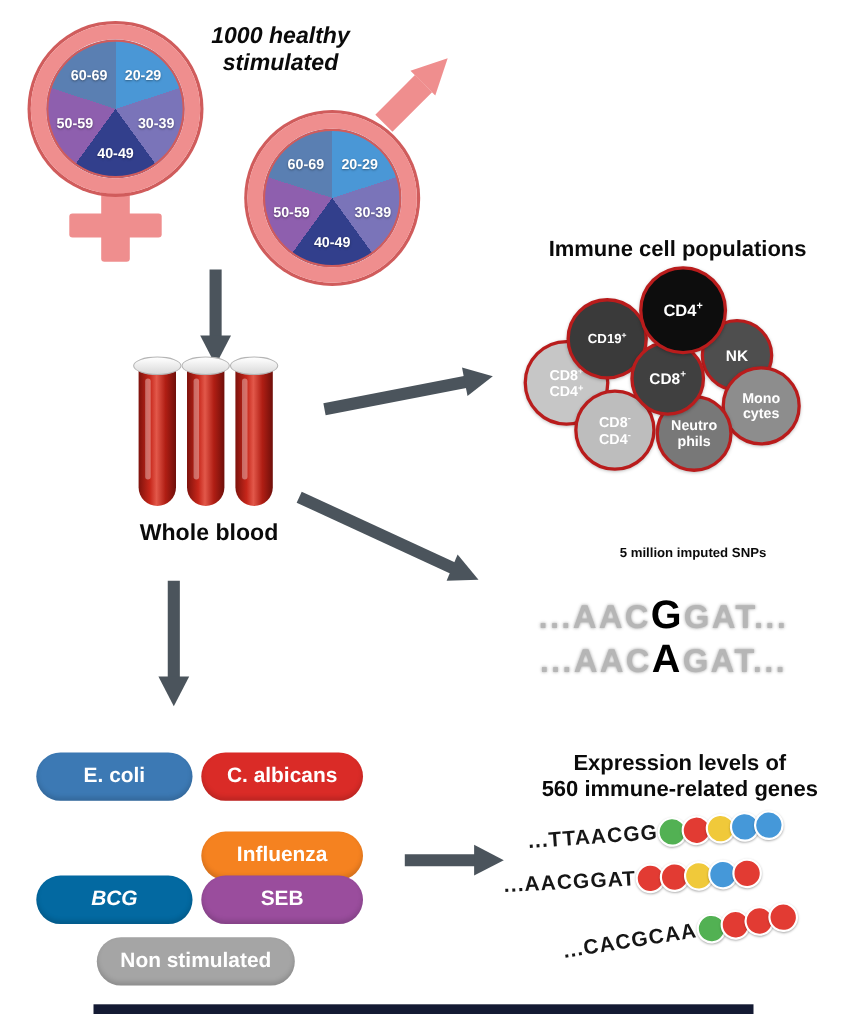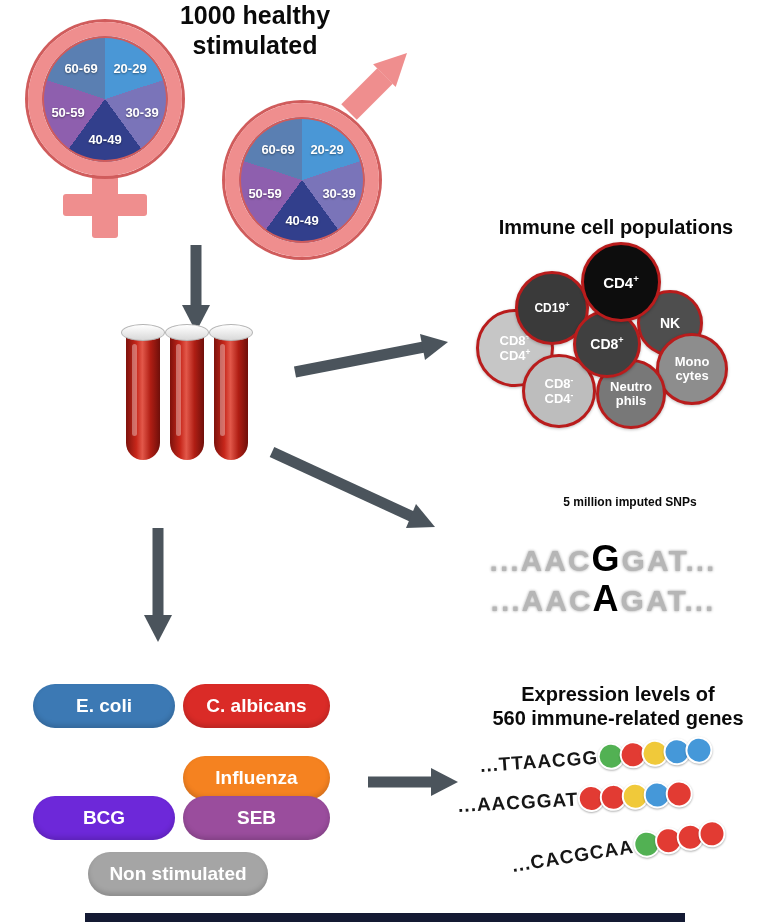--- a/index.html
+++ b/index.html
@@ -1,19 +1,19 @@
 <!DOCTYPE html>
 <html><head>
 <meta charset="utf-8">
 <style>
   html,body{margin:0;padding:0;background:#fff;}
   .canvas{position:relative;width:771px;height:922px;background:#fff;overflow:hidden;
           font-family:"Liberation Sans",sans-serif;color:#0a0a0a;}
   .title{position:absolute;font-weight:bold;text-align:center;line-height:1.2;color:#0a0a0a;}
-  .main-title{left:155px;top:0;width:200px;font-size:25px;}
+  .main-title{left:155px;top:20px;width:200px;font-size:21px;font-style:italic;}
   .main-title span{display:block;}
 
   
   .symbol{position:absolute;}
   .female{left:28px;top:22px;width:170px;height:235px;}
   .male{left:225px;top:48px;width:190px;height:215px;}
   .ring{position:absolute;width:126px;height:126px;border:14px solid #ef8e8e;border-radius:50%;
         box-shadow:0 0 0 3px #d05c5c, inset 0 0 0 2px #d05c5c;z-index:2;}
   .female .ring{left:0;top:0;}
   .male .ring{left:0;top:55px;}
@@ -148,20 +148,21 @@
       <line x1="368" y1="782" x2="433" y2="782" stroke="#4b545c" stroke-width="11"></line>
       <polygon points="458,782 431,768 431,796" fill="#4b545c"></polygon>
     </g>
   </svg>
 
   <div class="tubes">
     <div class="tube"></div>
     <div class="tube"></div>
     <div class="tube"></div>
   </div>
+  <div class="title blood-label">Whole blood</div>
 
   <div class="title cells-title">Immune cell populations</div>
   <div class="cell cell-0" style="background: rgb(58, 58, 58);">
       <span>CD19<sup>+</sup></span>
     </div>
   <div class="cell cell-1" style="background: rgb(13, 13, 13);">
       <span>CD4<sup>+</sup></span>
     </div>
   <div class="cell cell-2" style="background: rgb(78, 78, 78);">
       <span>NK</span>
@@ -188,21 +189,21 @@
 
   <div class="pill pill-0" style="background: rgb(60, 121, 180);">
     <span>E. coli</span>
     </div>
   <div class="pill pill-1" style="background: rgb(218, 43, 39);">
     <span>C. albicans</span>
     </div>
   <div class="pill pill-3" style="background: rgb(245, 130, 32);">
     <span>Influenza</span>
     </div>
-  <div class="pill pill-4" style="background: #6d28d9;">
+  <div class="pill pill-4" style="background: #0369a1; font-style: italic;">
     <span>BCG</span>
     </div>
   <div class="pill pill-5" style="background: rgb(154, 77, 157);">
     <span>SEB</span>
     </div>
   <div class="pill pill-6" style="background: rgb(165, 165, 165);">
     <span>Non stimulated</span>
     </div>
 
   <div class="title expr-title">

